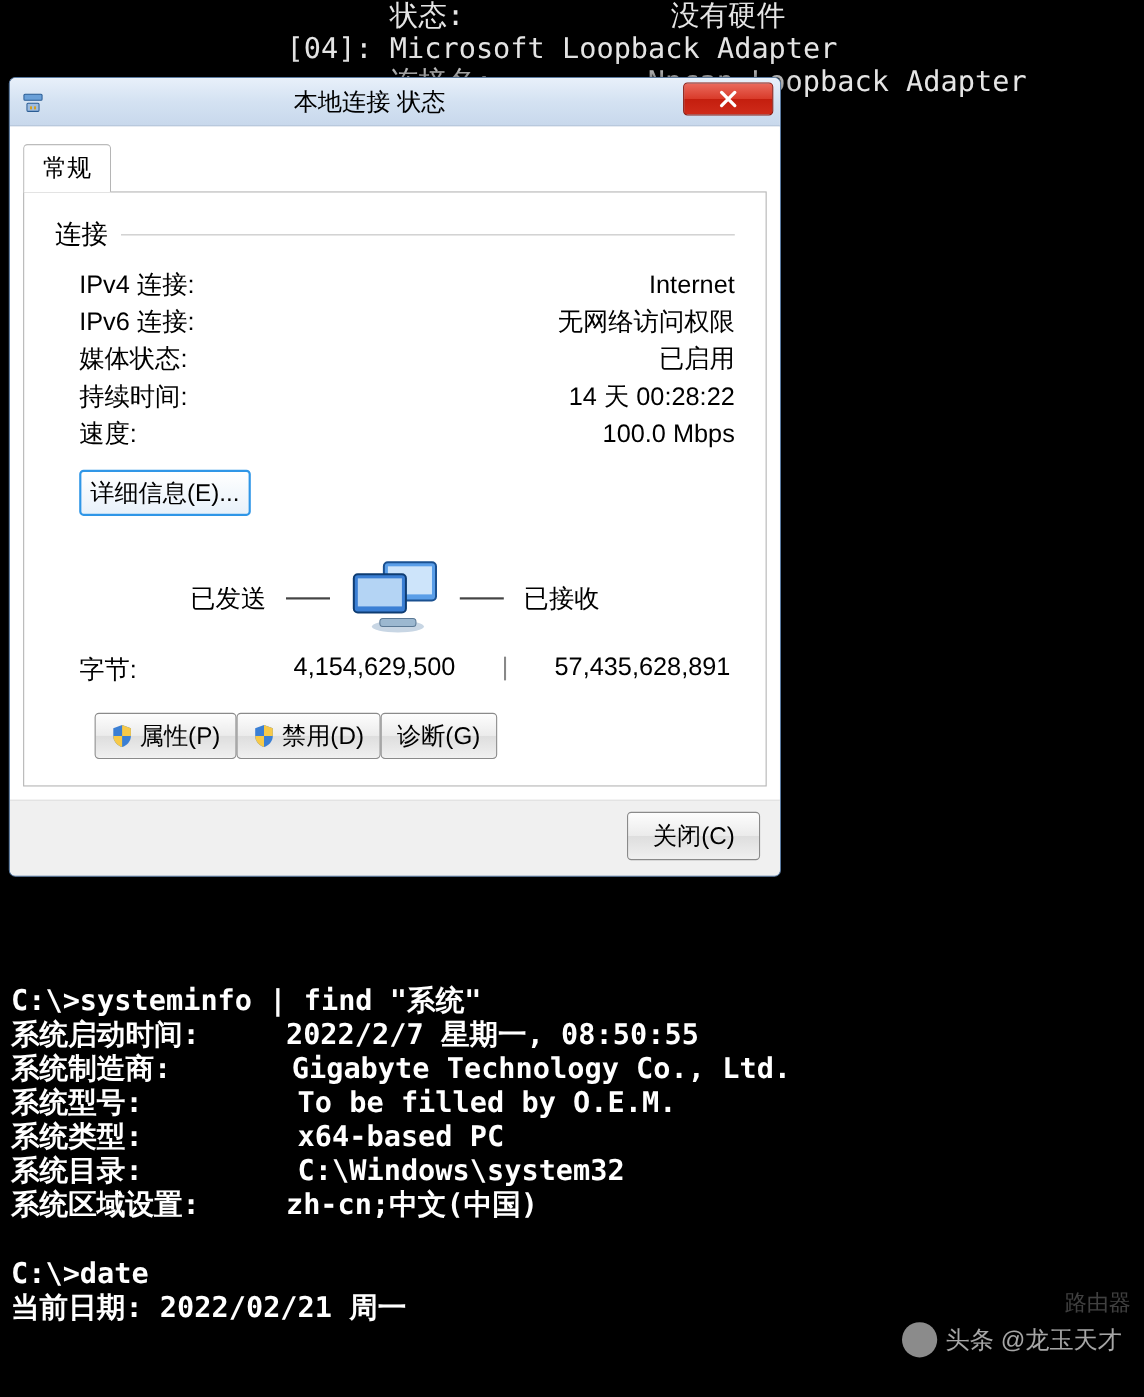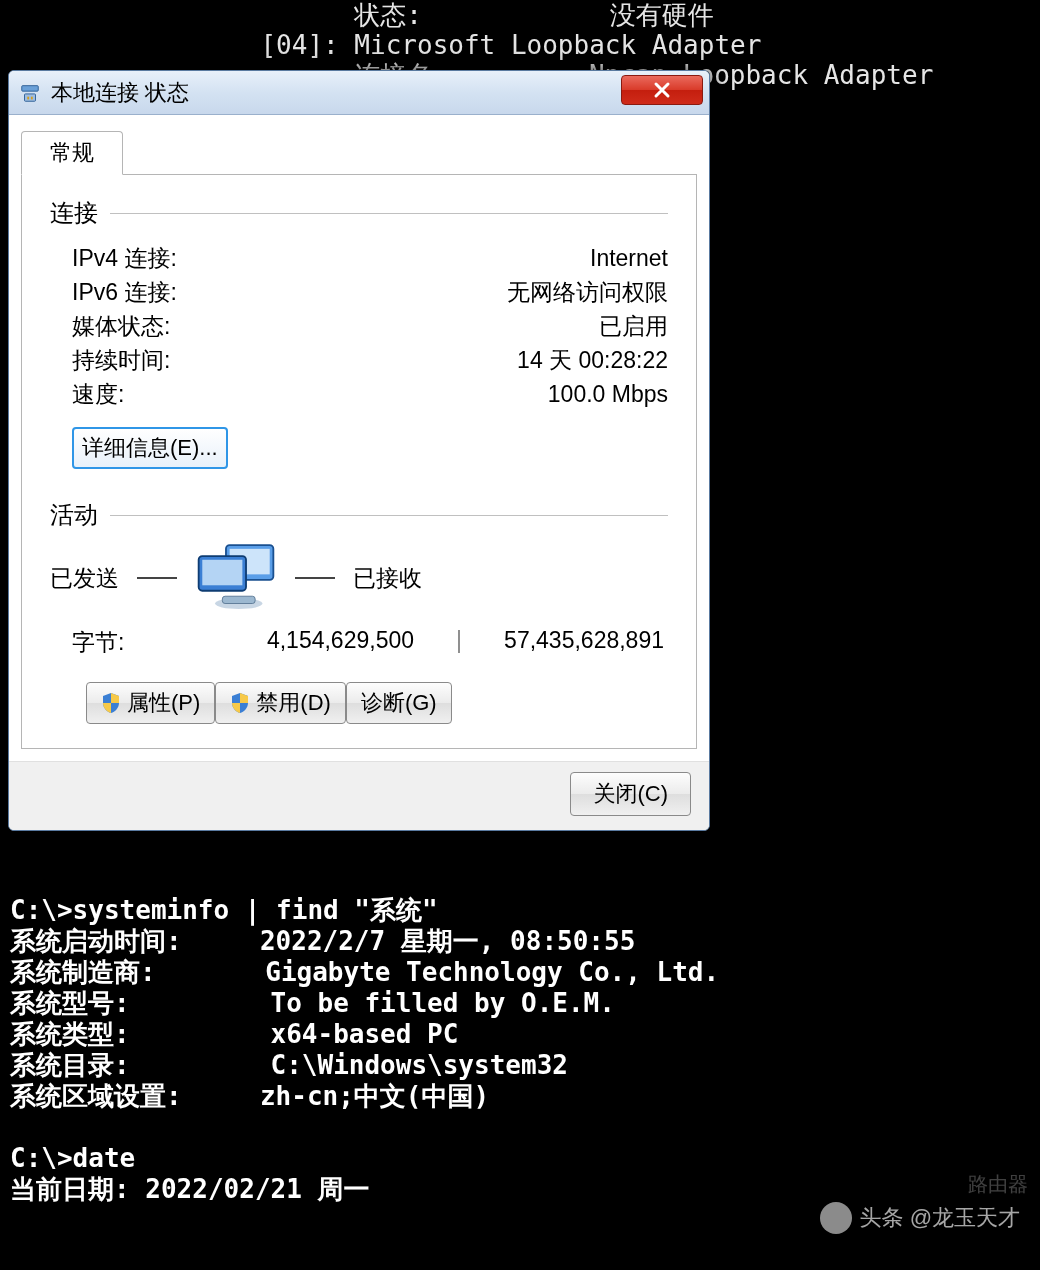--- a/index.html
+++ b/index.html
@@ -50,20 +50,21 @@
   }
   .titlebar-icon {
     width: 22px; height: 22px;
     margin-right: 10px;
     margin-left: 4px;
   }
   .titlebar-title {
     flex: 1;
     font-size: 22px;
     color: #000;
+    text-align: center;
   }
   .close-btn {
     width: 82px; height: 30px;
     background: linear-gradient(to bottom, #ea6a5d 0%, #d93b2a 49%, #c41e0e 50%, #cf2b1a 100%);
     border: 1px solid #8a1a10;
     border-radius: 4px;
     display: flex;
     align-items: center;
     justify-content: center;
     color: #fff;
@@ -77,21 +78,21 @@
     padding: 16px 12px 12px 12px;
   }
   .tabs {
     display: flex;
     margin-bottom: -1px;
   }
   .tab {
     border: 1px solid #b5b5b5;
     border-bottom: 1px solid #fff;
     background: #fff;
-    padding: 6px 28px;
+    padding: 6px 17px;
     font-size: 22px;
     border-radius: 4px 4px 0 0;
     position: relative;
     z-index: 2;
   }
   .tab-panel {
     border: 1px solid #b5b5b5;
     padding: 22px 28px 20px 28px;
     position: relative;
     z-index: 1;
@@ -127,21 +128,21 @@
     border-radius: 4px;
     font-family: inherit;
     cursor: pointer;
   }
   .activity {
     margin-top: 10px;
   }
   .activity-row {
     display: flex;
     align-items: center;
-    justify-content: flex-start;
+    justify-content: center;
     gap: 18px;
     font-size: 23px;
     margin: 6px 0 14px 0;
   }
   .dash { width: 40px; height: 2px; background: #444; }
   .net-icon {
     width: 82px; height: 70px;
   }
   .bytes-row {
     display: flex;
@@ -259,21 +260,20 @@
         <div class="kv-label">持续时间:</div>
         <div class="kv-value">14 天 00:28:22</div>
       </div>
       <div class="kv-row">
         <div class="kv-label">速度:</div>
         <div class="kv-value">100.0 Mbps</div>
       </div>
 
       <button class="details-btn">详细信息(E)...</button>
 
-      <div class="section-header">活动</div>
 
       <div class="activity">
         <div class="activity-row">
           <span>已发送</span>
           <span class="dash"></span>
           <svg class="net-icon" viewBox="0 0 90 76">
             <rect x="34" y="2" width="52" height="38" rx="4" fill="#5a9ee8" stroke="#1a5090" stroke-width="2"></rect>
             <rect x="38" y="6" width="44" height="28" fill="#cde4fa"></rect>
             <rect x="4" y="14" width="52" height="38" rx="4" fill="#3b7fd4" stroke="#0e3c72" stroke-width="2"></rect>
             <rect x="8" y="18" width="44" height="28" fill="#b4d4f4"></rect>

